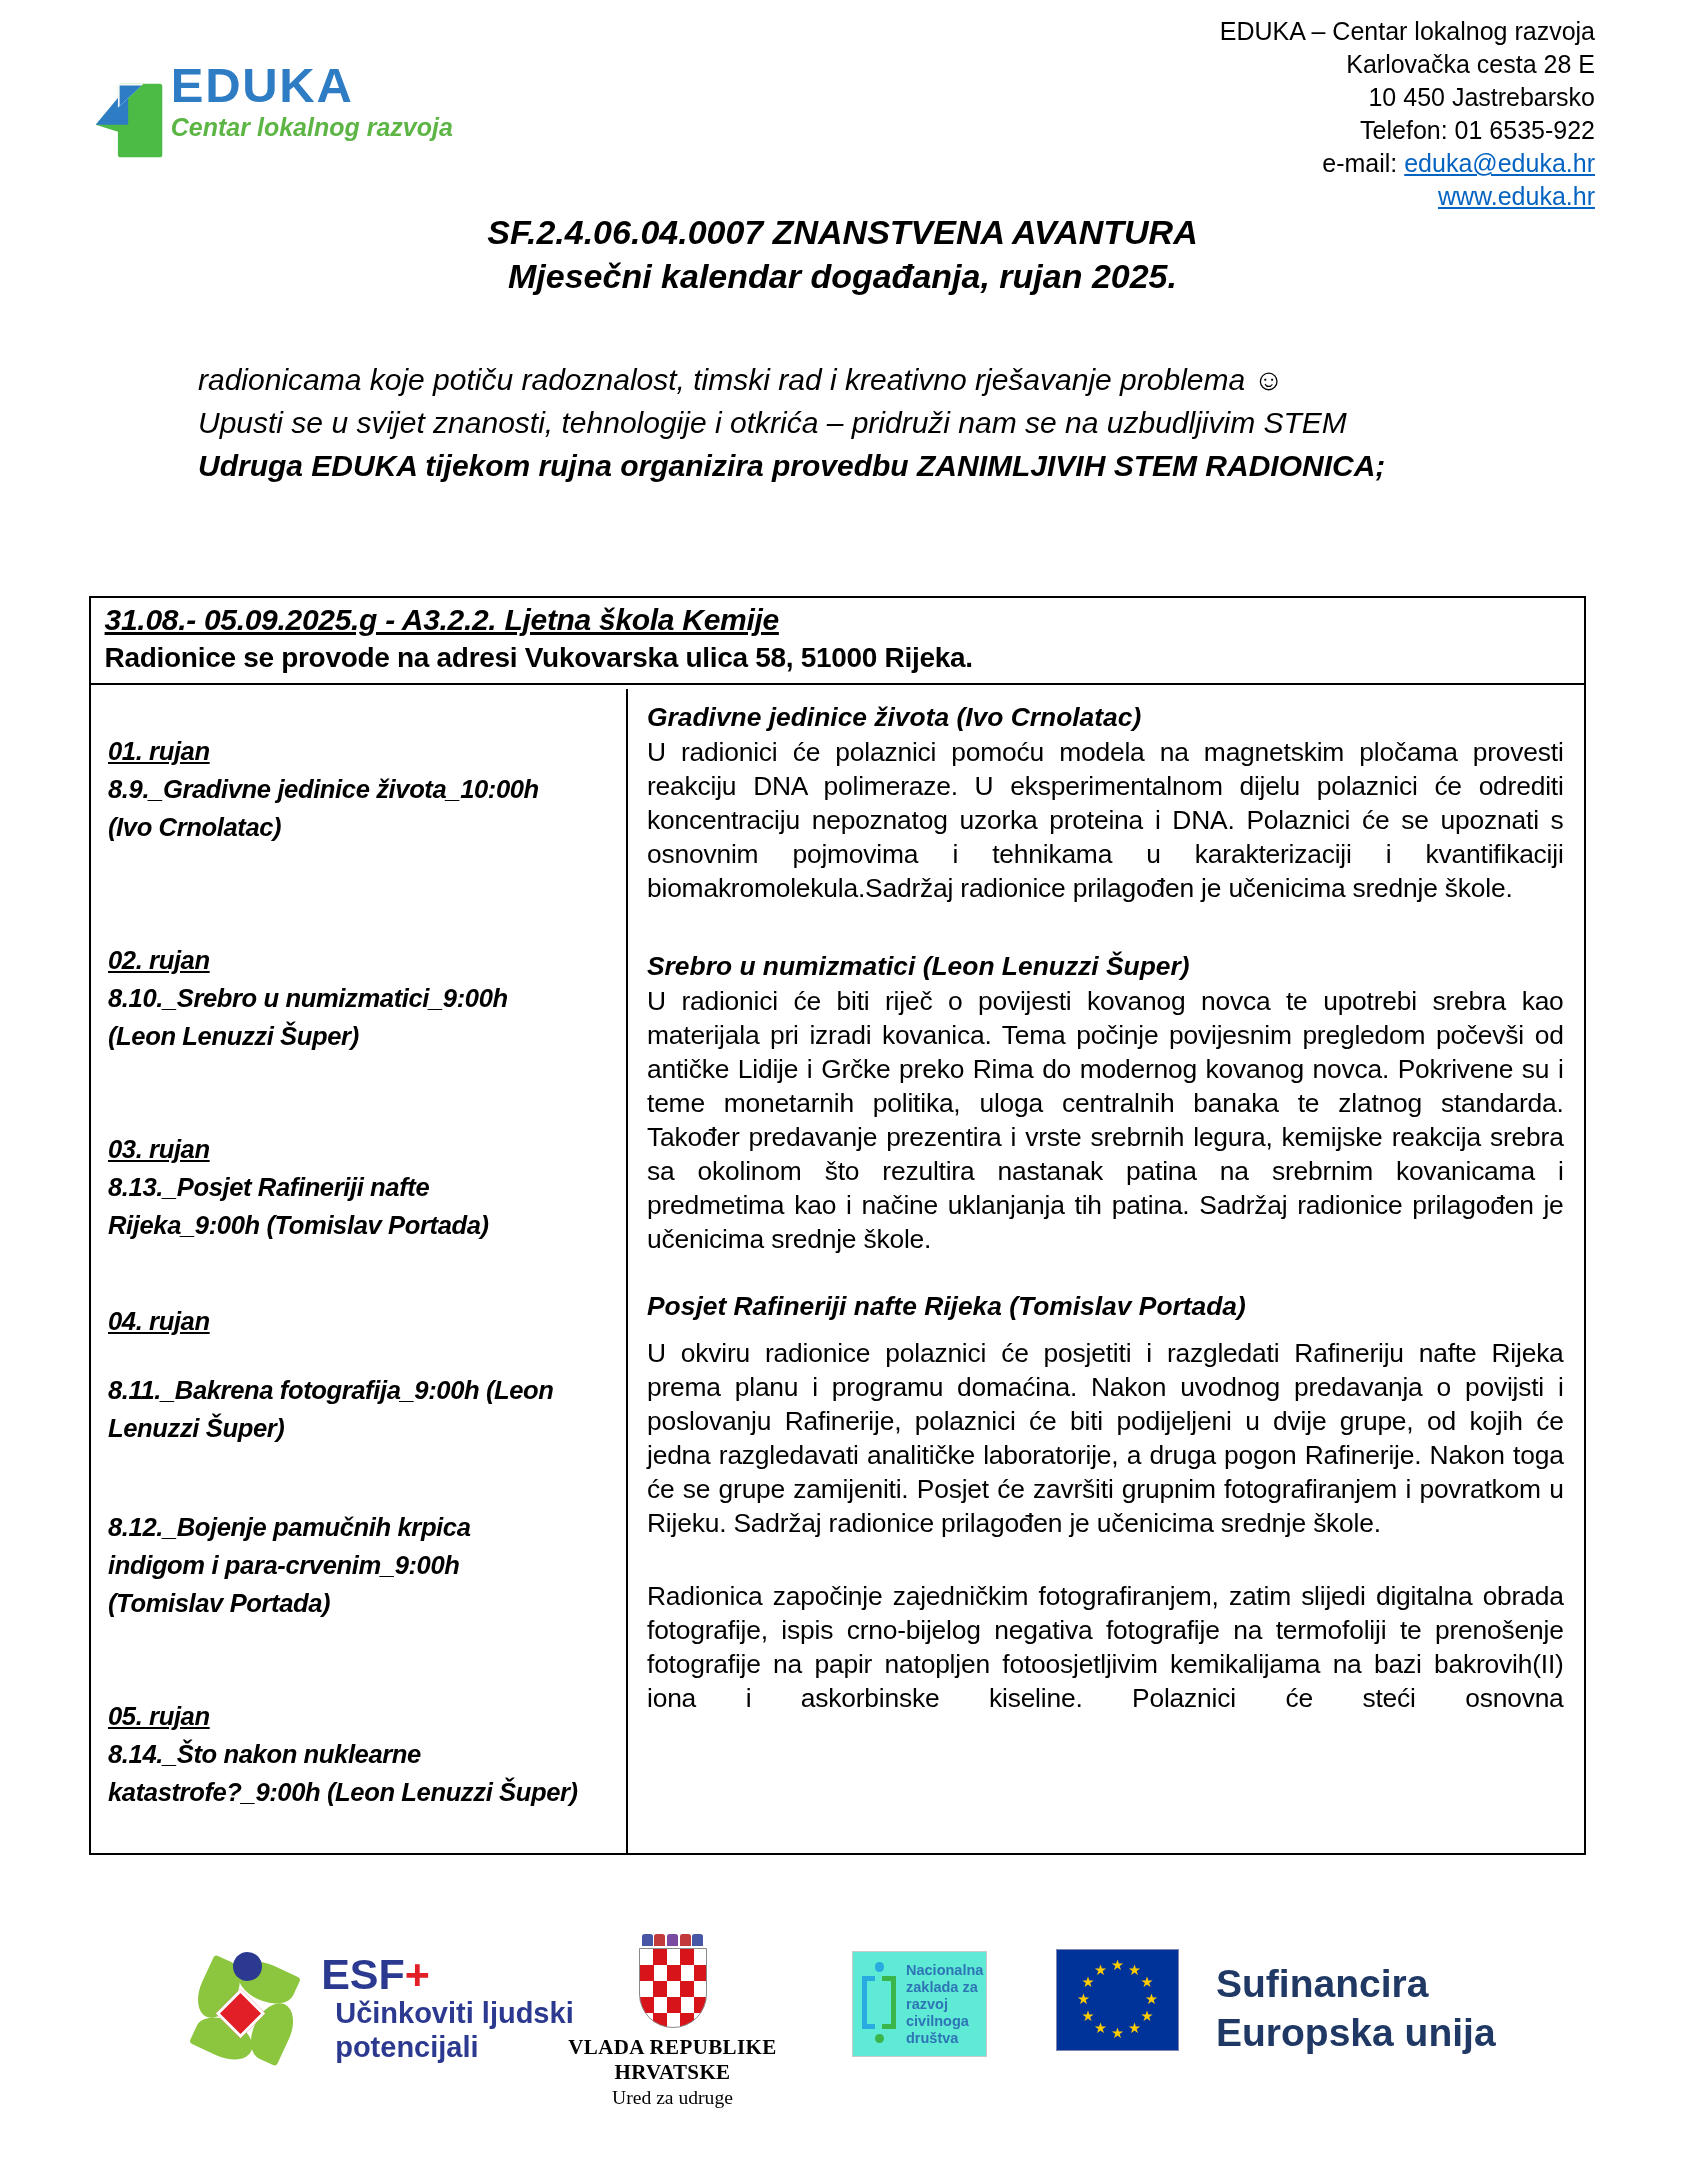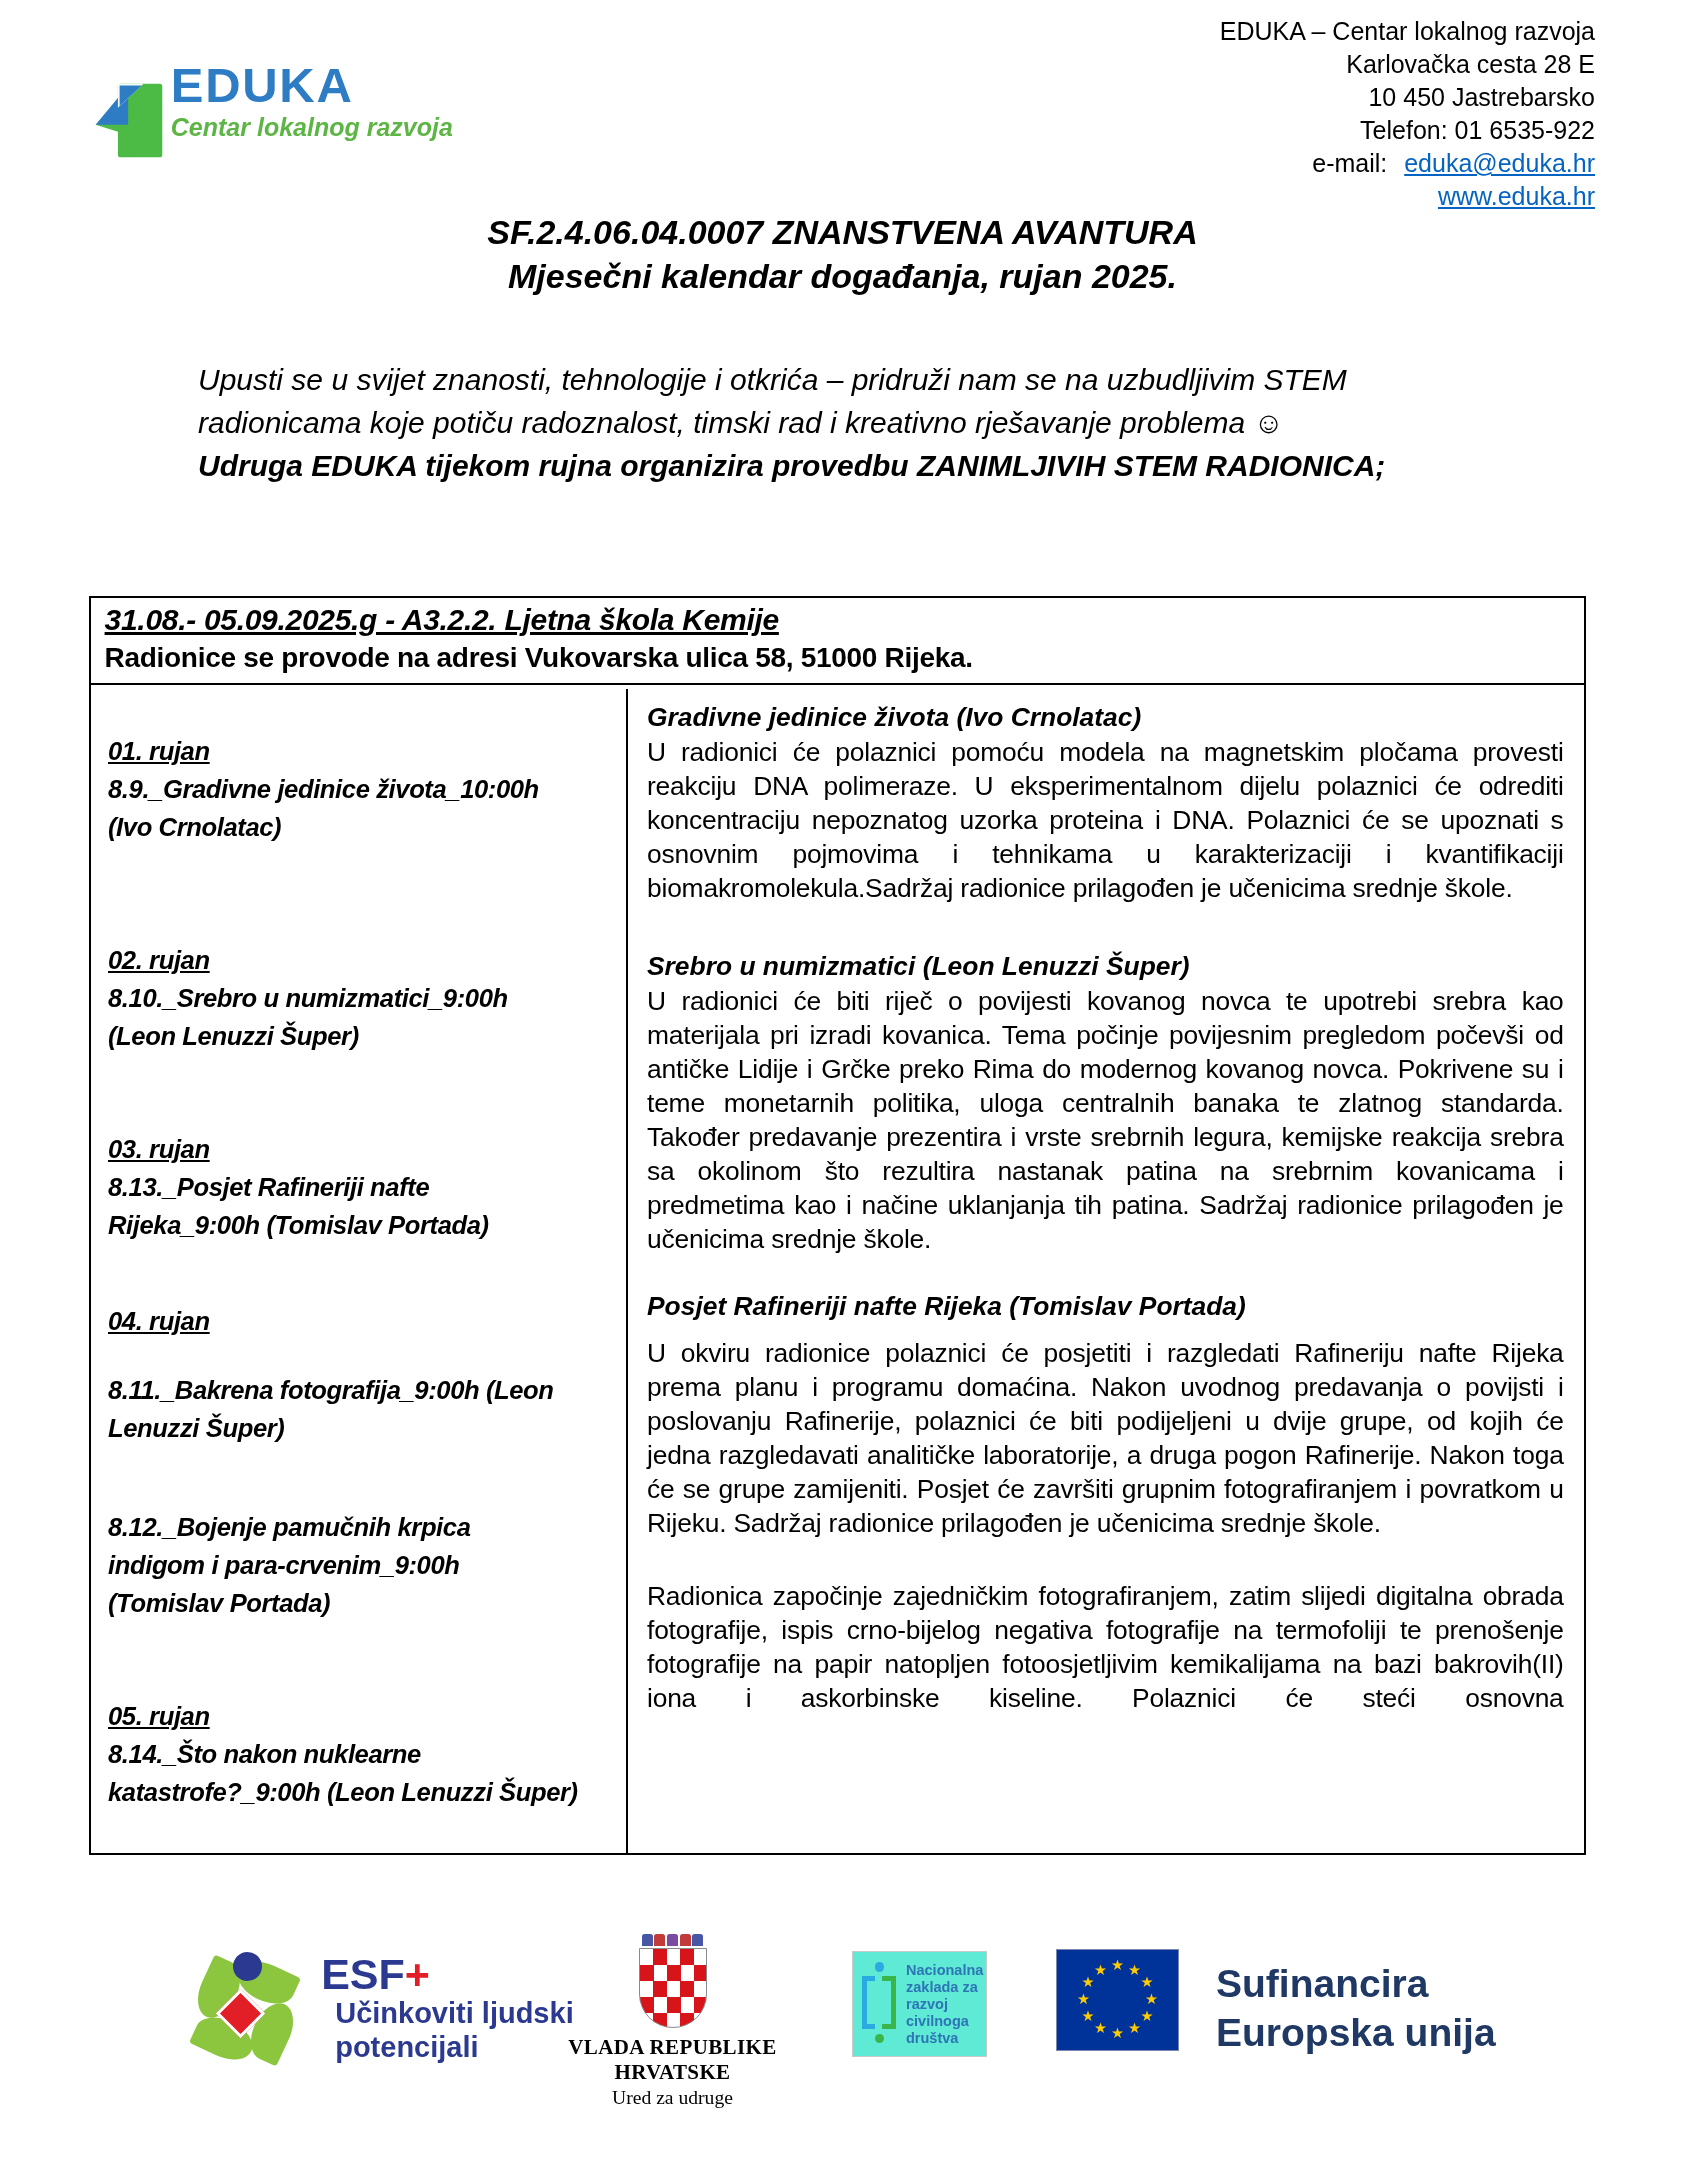--- a/index.html
+++ b/index.html
@@ -2,21 +2,21 @@
 <html style="--link: #0563c1; --eduka_blue: #2d7cc4; --eduka_green: #5cb544; --eu_blue: #003399; --eu_star: #ffcc00; --navy: #1f3864; --esf_navy: #2b3990; --esf_red: #e21e26; --esf_green: #8cc63f; --hr_red: #d7141a; --zaklada_blue: #2e75b6; --zaklada_teal: #29abe2; --zaklada_green: #39b54a;font-size:13.6px"><head>
 <meta charset="utf-8">
 <style>
   html,body{margin:0;padding:0;background:#fff;}
   body{width:1685px;height:2181px;position:relative;overflow:hidden;
        font-family:"Liberation Sans",sans-serif;color:#000;}
 
   
   .contact{position:absolute;right:90px;top:15.3px;text-align:right;
            font-size:25px;line-height:33px;}
-  .contact a{color:var(--link);text-decoration:underline;cursor:pointer;margin-left:10px;}
+  .contact a{color:var(--link);text-decoration:underline;cursor:pointer;}
   .logo{position:absolute;left:94px;top:48px;display:flex;align-items:flex-start;}
   .logo-text{margin-left:6.8px;}
   .logo-name{font-size:49px;font-weight:bold;color:var(--eduka_blue);
              letter-spacing:1.7px;line-height:51px;margin-top:12px;}
   .logo-tag{font-size:25px;font-style:italic;font-weight:bold;
             color:var(--eduka_green);margin-top:1.7px;}
 
   
   .title{position:absolute;left:0;top:210px;width:100%;text-align:center;
          font-weight:bold;font-style:italic;font-size:34px;line-height:44px;}
@@ -149,22 +149,22 @@
   <div><span>e-mail: </span><a>eduka@eduka.hr</a></div>
   <div><a>www.eduka.hr</a></div>
 </div>
 
 <div class="title">
   <div>SF.2.4.06.04.0007 ZNANSTVENA AVANTURA</div>
   <div>Mjesečni kalendar događanja, rujan 2025.</div>
 </div>
 
 <div class="intro">
+  <div>radionicama koje potiču radoznalost, timski rad i kreativno rješavanje problema ☺</div>
   <div>Upusti se u svijet znanosti, tehnologije i otkrića – pridruži nam se na uzbudljivim STEM</div>
-  <div>radionicama koje potiču radoznalost, timski rad i kreativno rješavanje problema ☺</div>
   <div class="intro-strong">Udruga EDUKA tijekom rujna organizira provedbu ZANIMLJIVIH STEM RADIONICA;</div>
 </div>
 
 <div class="cal">
   <div class="thead">
     <div class="trow1">31.08.- 05.09.2025.g  - A3.2.2. Ljetna škola Kemije</div>
     <div class="trow2">Radionice se provode na adresi Vukovarska ulica 58, 51000 Rijeka.</div>
   </div>
   <div class="tbody">
     <div class="cell-left">

